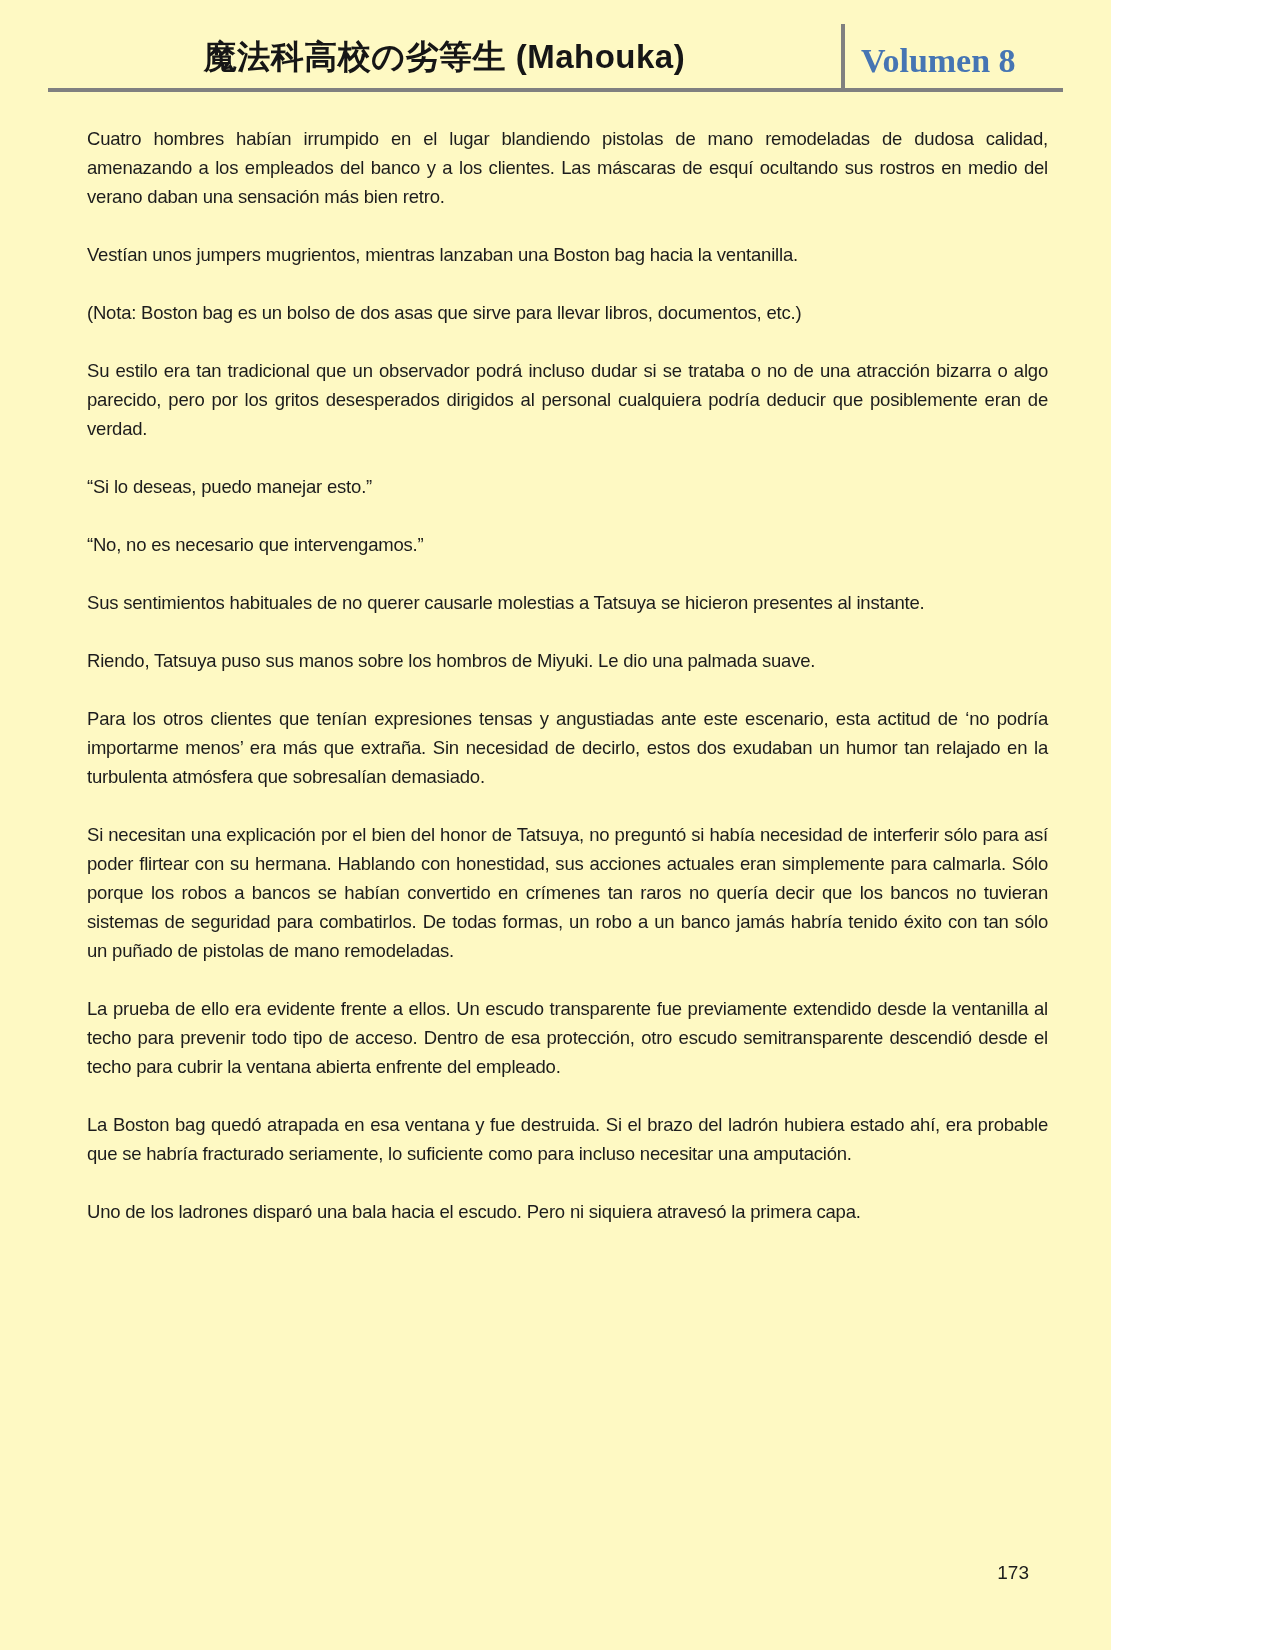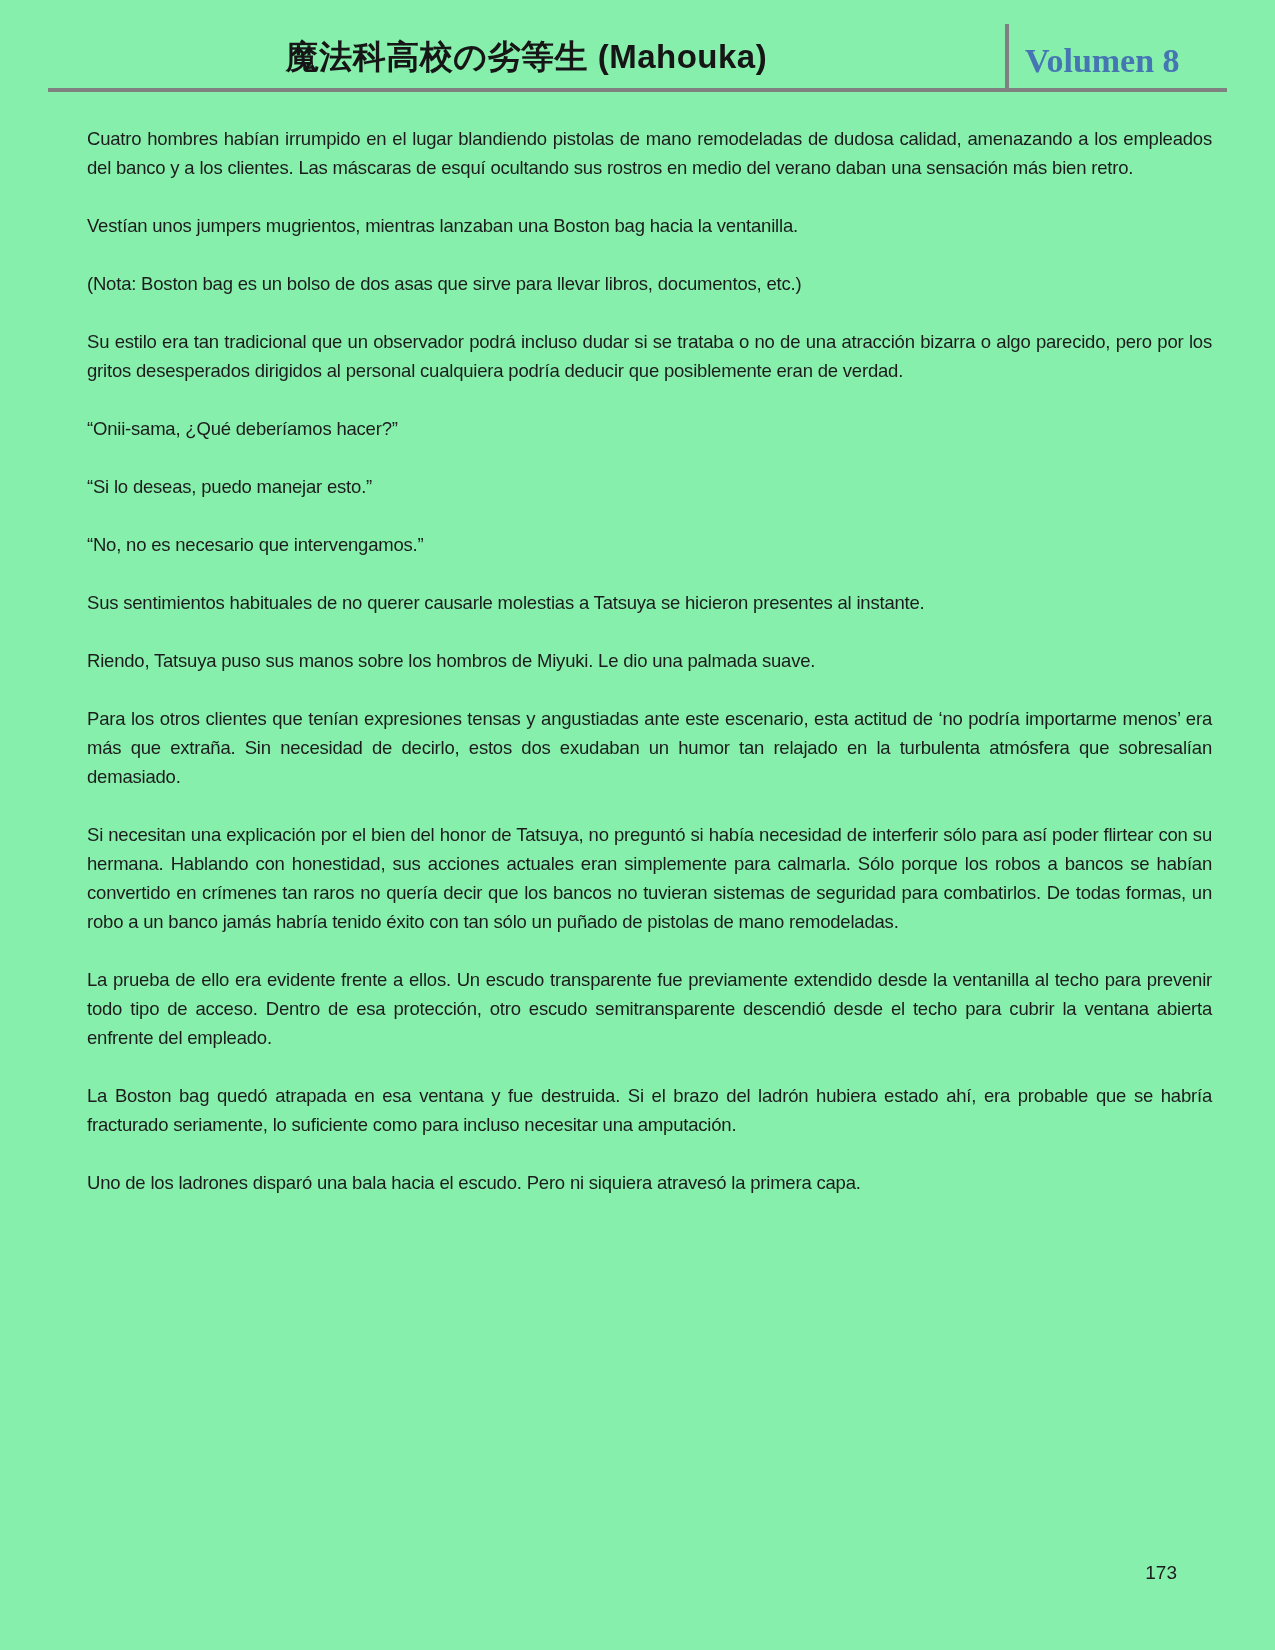--- a/index.html
+++ b/index.html
@@ -2,23 +2,23 @@
 <html lang="es" style="--accent-color: #4675b3; --rule-color: #808080;"><head>
 <meta charset="utf-8">
 <style>
   html, body {
     margin: 0;
     padding: 0;
     background: #ffffff;
   }
   .page {
     position: relative;
-    width: 1275px;
+    width: 1111px;
     height: 1650px;
-    background: #86efac;
+    background: #fef9c3;
     overflow: hidden;
     font-family: "Liberation Sans", "DejaVu Sans", sans-serif;
     color: #1a1a1a;
     box-sizing: border-box;
   }
   
   .header {
     padding-top: 24px;
   }
   .header-row {
@@ -72,21 +72,21 @@
     letter-spacing: -0.2px;
     text-align: justify;
     color: #1c1c1c;
   }
   .body-text p {
     margin: 0 0 29px 0;
   }
   
   .page-number {
     position: absolute;
-    right: 98px;
+    right: 82px;
     top: 1562px;
     font-size: 19px;
     color: #1c1c1c;
   }
 </style>
 </head>
 <body>
 
 <div class="page">
 
@@ -102,21 +102,20 @@
     </div>
     <div class="header-rule"></div>
   </header>
 
   <main class="body-text">
 
   <p>Cuatro hombres habían irrumpido en el lugar blandiendo pistolas de mano remodeladas de dudosa calidad, amenazando a los empleados del banco y a los clientes. Las máscaras de esquí ocultando sus rostros en medio del verano daban una sensación más bien retro.</p>
       <p>Vestían unos jumpers mugrientos, mientras lanzaban una Boston bag hacia la ventanilla.</p>
       <p>(Nota: Boston bag es un bolso de dos asas que sirve para llevar libros, documentos, etc.)</p>
       <p>Su estilo era tan tradicional que un observador podrá incluso dudar si se trataba o no de una atracción bizarra o algo parecido, pero por los gritos desesperados dirigidos al personal cualquiera podría deducir que posiblemente eran de verdad.</p>
-      <p>“Onii-sama, ¿Qué deberíamos hacer?”</p>
       <p>“Si lo deseas, puedo manejar esto.”</p>
       <p>“No, no es necesario que intervengamos.”</p>
       <p>Sus sentimientos habituales de no querer causarle molestias a Tatsuya se hicieron presentes al instante.</p>
       <p>Riendo, Tatsuya puso sus manos sobre los hombros de Miyuki. Le dio una palmada suave.</p>
       <p>Para los otros clientes que tenían expresiones tensas y angustiadas ante este escenario, esta actitud de ‘no podría importarme menos’ era más que extraña. Sin necesidad de decirlo, estos dos exudaban un humor tan relajado en la turbulenta atmósfera que sobresalían demasiado.</p>
       <p>Si necesitan una explicación por el bien del honor de Tatsuya, no preguntó si había necesidad de interferir sólo para así poder flirtear con su hermana. Hablando con honestidad, sus acciones actuales eran simplemente para calmarla. Sólo porque los robos a bancos se habían convertido en crímenes tan raros no quería decir que los bancos no tuvieran sistemas de seguridad para combatirlos. De todas formas, un robo a un banco jamás habría tenido éxito con tan sólo un puñado de pistolas de mano remodeladas.</p>
       <p>La prueba de ello era evidente frente a ellos. Un escudo transparente fue previamente extendido desde la ventanilla al techo para prevenir todo tipo de acceso. Dentro de esa protección, otro escudo semitransparente descendió desde el techo para cubrir la ventana abierta enfrente del empleado.</p>
       <p>La Boston bag quedó atrapada en esa ventana y fue destruida. Si el brazo del ladrón hubiera estado ahí, era probable que se habría fracturado seriamente, lo suficiente como para incluso necesitar una amputación.</p>
       <p>Uno de los ladrones disparó una bala hacia el escudo. Pero ni siquiera atravesó la primera capa.</p>
     </main>

